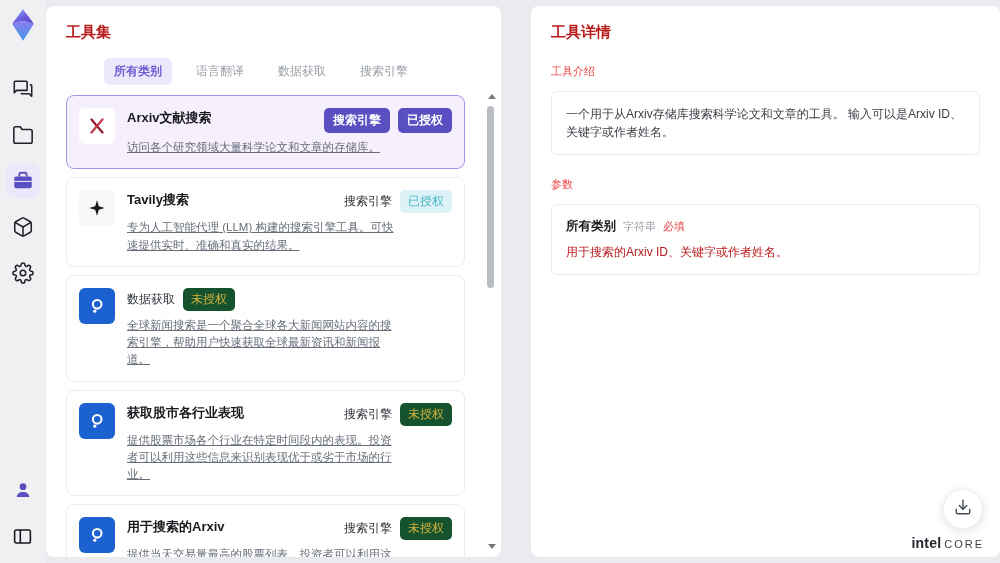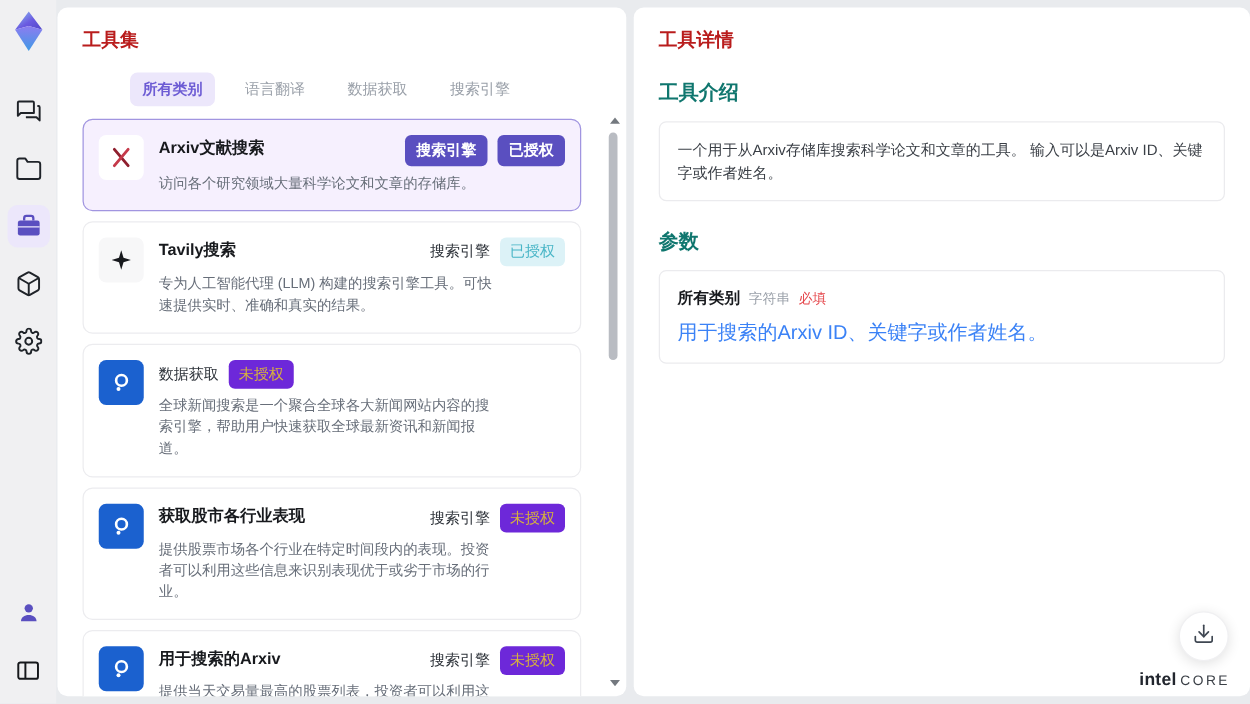--- a/index.html
+++ b/index.html
@@ -12,21 +12,21 @@
   .rail .logo { margin-bottom:30px; }
   .rail-btn { width:34px; height:34px; display:flex; align-items:center; justify-content:center; border-radius:8px; margin-bottom:12px; cursor:pointer; }
   .rail-btn.active { background:#ece7fb; }
   .rail-spacer { flex:1; }
   .rail svg { display:block; }
 
   
   .main { flex:1; display:flex; padding:6px 0 6px 1px; gap:6px; min-width:0; }
   .panel { background:#fff; border-radius:8px; position:relative; }
   .list-panel { width:455px; flex:none; padding:17px 22px 0 20px; overflow:hidden; }
-  .detail-panel { flex:1; padding:17px 20px; }
+  .detail-panel { flex:1; padding:17px 20px;margin-left:24px; }
 
   .panel-title { font-size:15px; font-weight:bold; color:#b91c1c; }
 
   
   .tabs { display:flex; align-items:center; gap:14px; margin-top:16px; font-size:12px; color:#9aa0a9;padding-left:38px; }
   .tab { padding:5px 10px; border-radius:6px; cursor:pointer; white-space:nowrap; }
   .tab.active { background:#ece7fb; color:#6c5bd4; font-weight:bold; }
 
   
   .cards { margin-top:10px; display:flex; flex-direction:column; gap:8px; padding-right:14px; }
@@ -36,39 +36,39 @@
   .card.selected .card-icon { background:#fff; }
   .card-icon.blue { background:#1b61cf; }
   .card-col { flex:1; min-width:0; }
   .row1 { display:flex; align-items:flex-start; }
   .card-title { font-size:13px; font-weight:bold; color:#17191d; flex:1; padding-top:1px; }
   .card-tags { display:flex; gap:8px; align-items:center; flex:none; }
   .tag { font-size:12px; white-space:nowrap; border-radius:5px; }
   .tag.plain { color:#2e333a; }
   .tag.solid { background:#5a4fc0; color:#fff; padding:4px 9px; font-weight:bold; }
   .tag.cyan  { background:#dcf2f7; color:#4ab6c7; padding:3px 8px; }
-  .tag.yellow{ background:#6d28d9; color:#d6b13e; padding:3px 8px; }
-  .card-desc { margin-top:6px; font-size:11.5px; line-height:1.5; color:#676e79; max-width:272px; }
+  .tag.yellow{ background:#14532d; color:#d6b13e; padding:3px 8px; }
+  .card-desc { margin-top:6px; font-size:11.5px; line-height:1.5; color:#676e79; max-width:272px;text-decoration:underline; }
 
   
   .scrollbar { position:absolute; top:88px; bottom:6px; right:5px; width:10px; }
   .scroll-up, .scroll-down { position:absolute; left:2px; width:0; height:0; border-left:4px solid transparent; border-right:4px solid transparent; }
   .scroll-up { top:0; border-bottom:5px solid #74797f; }
   .scroll-down { bottom:2px; border-top:5px solid #74797f; }
   .scroll-thumb { position:absolute; top:12px; left:1px; width:7px; height:182px; background:#b9bcc2; border-radius:4px; }
 
   
-  .section-head { font-size:16px; font-weight:bold; color:#0f766e; margin-top:22px; }
+  .section-head { font-size:11px; font-weight:normal; color:#ef4444; margin-top:22px; }
   .detail-box { margin-top:12px; border:1px solid #ebebee; border-radius:6px; padding:13px 14px; background:#fff; }
   .intro-text { font-size:12px; color:#3a3f46; line-height:1.5; }
   .param-row { display:flex; align-items:baseline; gap:7px; }
   .param-name { font-size:12.5px; font-weight:bold; color:#17191d; }
   .param-type { font-size:11px; color:#9aa0a9; }
   .param-required { font-size:11px; color:#e5484d; }
-  .param-desc { margin-top:9px; font-size:16px; color:#3b82f6; }
+  .param-desc { margin-top:9px; font-size:12px; color:#b91c1c; }
 
   
   .fab { position:absolute; right:17px; bottom:28px; width:40px; height:40px; border-radius:50%; background:#fff; border:1px solid #f0f0f2; box-shadow:0 2px 10px rgba(0,0,0,.12); display:flex; align-items:center; justify-content:center; cursor:pointer; }
   .intel { position:absolute; right:16px; bottom:6px; display:flex; align-items:baseline; gap:3px; color:#22262e; }
   .intel .brand { font-size:14px; font-weight:bold; letter-spacing:.2px; }
   .intel .core { font-size:11px; font-weight:normal; letter-spacing:2px; color:#3a3f46; }
 </style>
 </head>
 <body>
 

